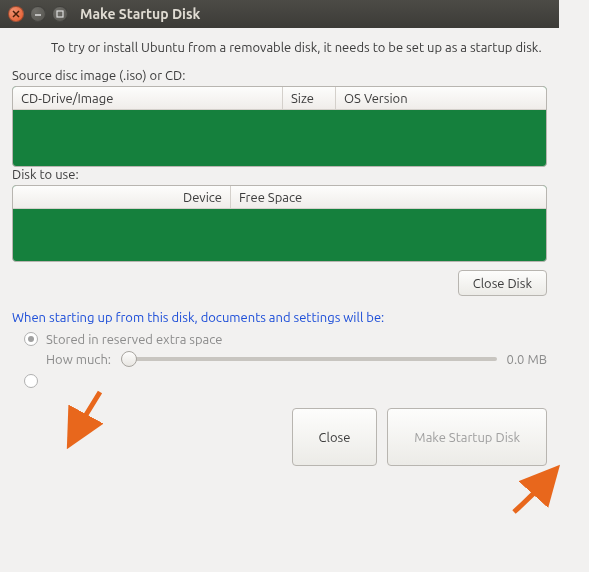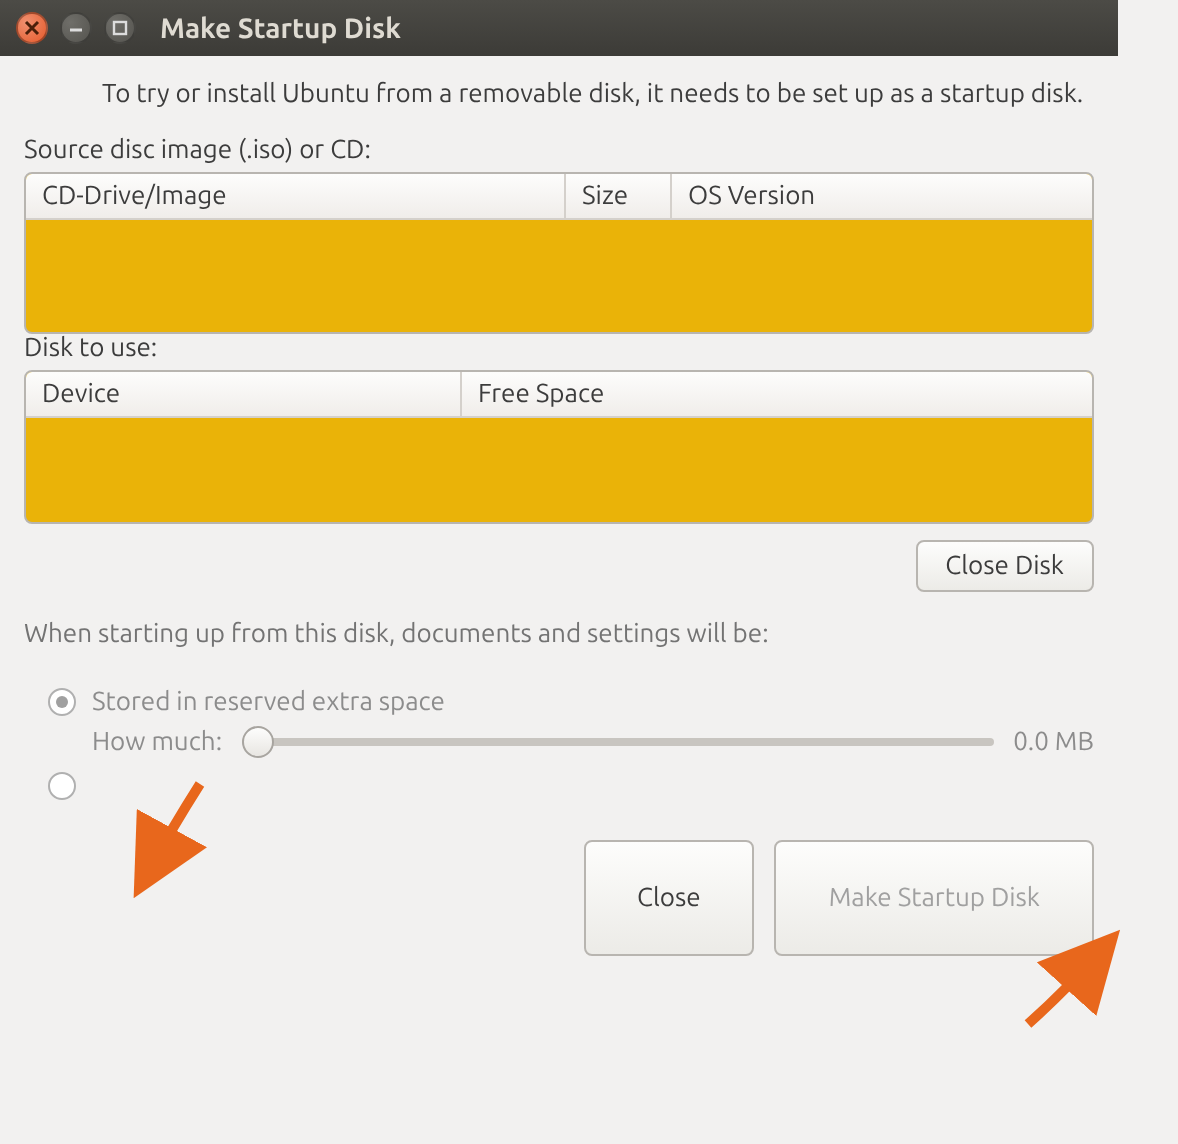--- a/index.html
+++ b/index.html
@@ -40,40 +40,40 @@
       margin-left: 6px;
     }
     .content {
       padding: 12px;
     }
     .intro { margin-bottom: 14px; margin-left: 39px; }
     .section-label { margin-bottom: 4px; }
     .table-frame {
       border: 1px solid #b8b5b0;
       border-radius: 4px;
-      background: #eab308;
+      background: #15803d;
       overflow: hidden;
     }
     .table-header {
       display: flex;
       border-bottom: 1px solid #d4d0cb;
       background: linear-gradient(to bottom, #fdfdfc, #f0edea);
     }
     .th {
       padding: 4px 8px;
       font-size: 13px;
       color: #3c3c3c;
       border-right: 1px solid #d4d0cb;
       text-align: left;
     }
     .th:last-child { border-right: none; }
     .source-col1 { flex: 0 0 270px; }
     .source-col2 { flex: 0 0 210px; }
     .source-col3 { flex: 1; }
-    .disk-col1 { flex: 0 0 218px; }
+    .disk-col1 { flex: 0 0 218px; text-align: right; }
     .disk-col2 { flex: 0 0 210px; }
     .disk-col3 { flex: 0 0 75px; }
     .disk-col4 { flex: 1; }
     .table-body { height: 56px; }
     .disk-body { height: 52px; }
     .button-row {
       display: flex;
       justify-content: flex-end;
       margin-top: 8px;
       margin-bottom: 12px;
@@ -86,21 +86,21 @@
       font-size: 13px;
       color: #3c3c3c;
       cursor: pointer;
       font-family: inherit;
     }
     .btn.disabled {
       color: #a0a0a0;
       cursor: default;
     }
     .radio-section { color: #8c8c8c; margin-top: 14px; }
-    .radio-intro { color: #737373; margin-bottom: 20px; }
+    .radio-intro { color: #1d4ed8; margin-bottom: 8px; }
     .radio-row {
       display: flex;
       align-items: center;
       gap: 8px;
       margin: 6px 0 6px 12px;
     }
     .radio {
       width: 14px;
       height: 14px;
       border-radius: 50%;

